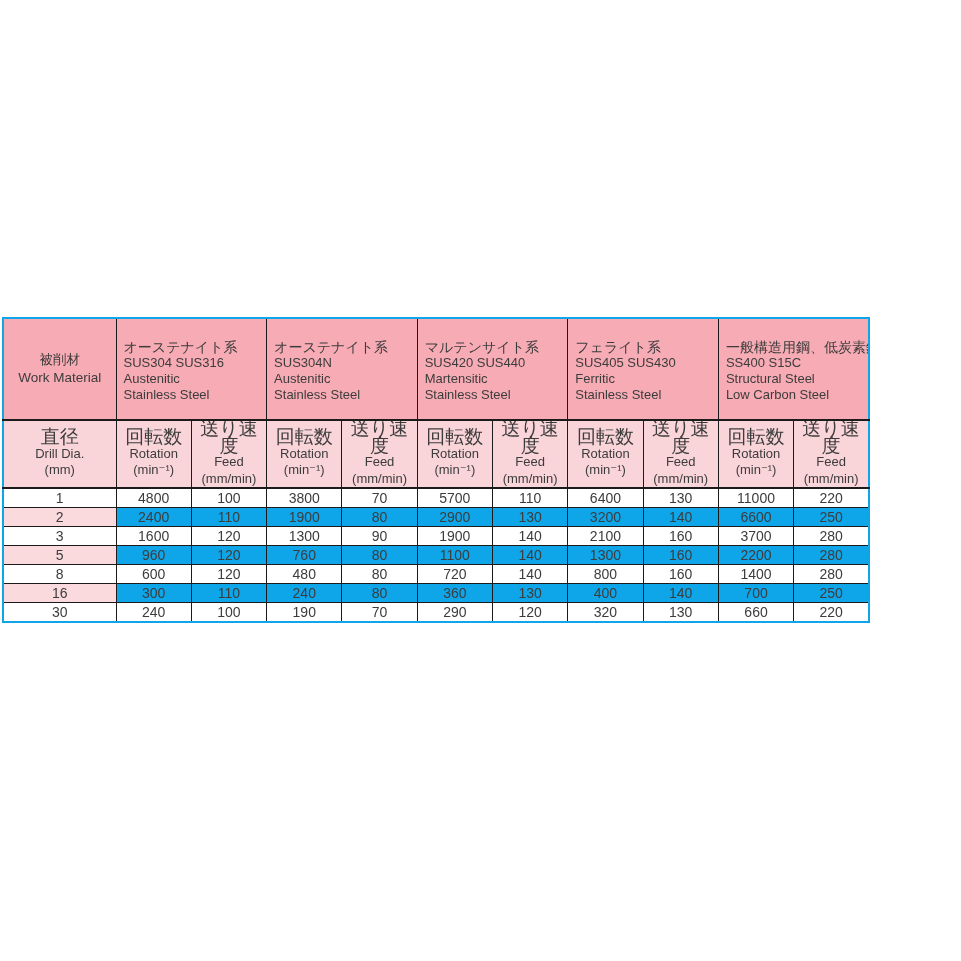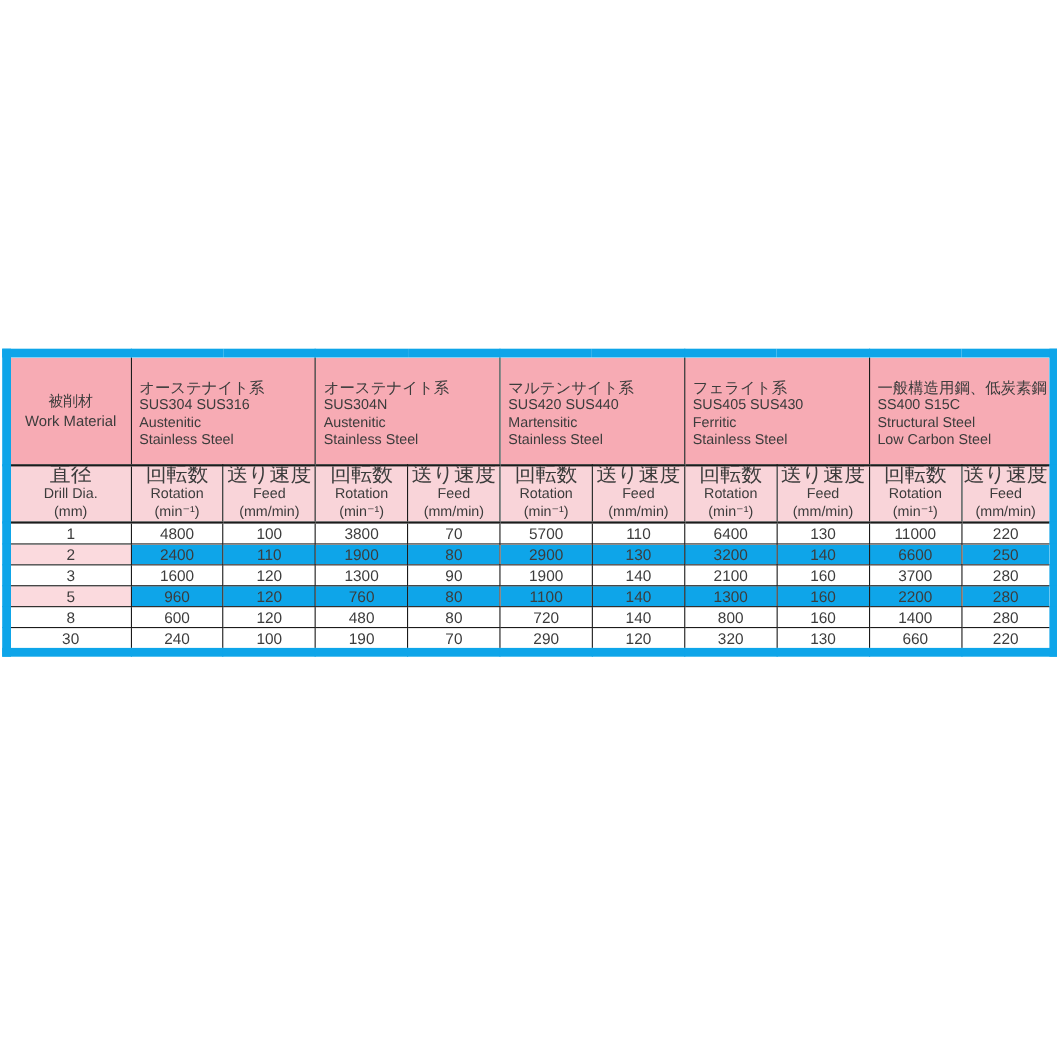--- a/index.html
+++ b/index.html
@@ -15,24 +15,24 @@
     position: relative;
     width: 961px;
     height: 961px;
     background: #ffffff;
     overflow: hidden;
   }
   table.spec-table {
     position: absolute;
     left: 2px;
     top: 317px;
-    width: 960px;
+    width: 868px;
     border-collapse: collapse;
     table-layout: fixed;
-    border: 8px solid #0ea5e9;
+    border: 2px solid #0ea5e9;
   }
   table.spec-table td {
     border: 1px solid #1b1b1b;
     padding: 0;
     overflow: hidden;
     vertical-align: middle;
   }
   
   td.gb { border-left-width: 2px; }
   
@@ -293,20 +293,33 @@
         <td>120</td>
         <td class="gb">480</td>
         <td>80</td>
         <td class="gb">720</td>
         <td>140</td>
         <td class="gb">800</td>
         <td>160</td>
         <td class="gb">1400</td>
         <td>280</td>
       </tr>
+      <tr class="data striped">
+        <td class="dia">16</td>
+        <td class="gb">300</td>
+        <td>110</td>
+        <td class="gb">240</td>
+        <td>80</td>
+        <td class="gb">360</td>
+        <td>130</td>
+        <td class="gb">400</td>
+        <td>140</td>
+        <td class="gb">700</td>
+        <td>250</td>
+      </tr>
       <tr class="data">
         <td class="dia">30</td>
         <td class="gb">240</td>
         <td>100</td>
         <td class="gb">190</td>
         <td>70</td>
         <td class="gb">290</td>
         <td>120</td>
         <td class="gb">320</td>
         <td>130</td>

